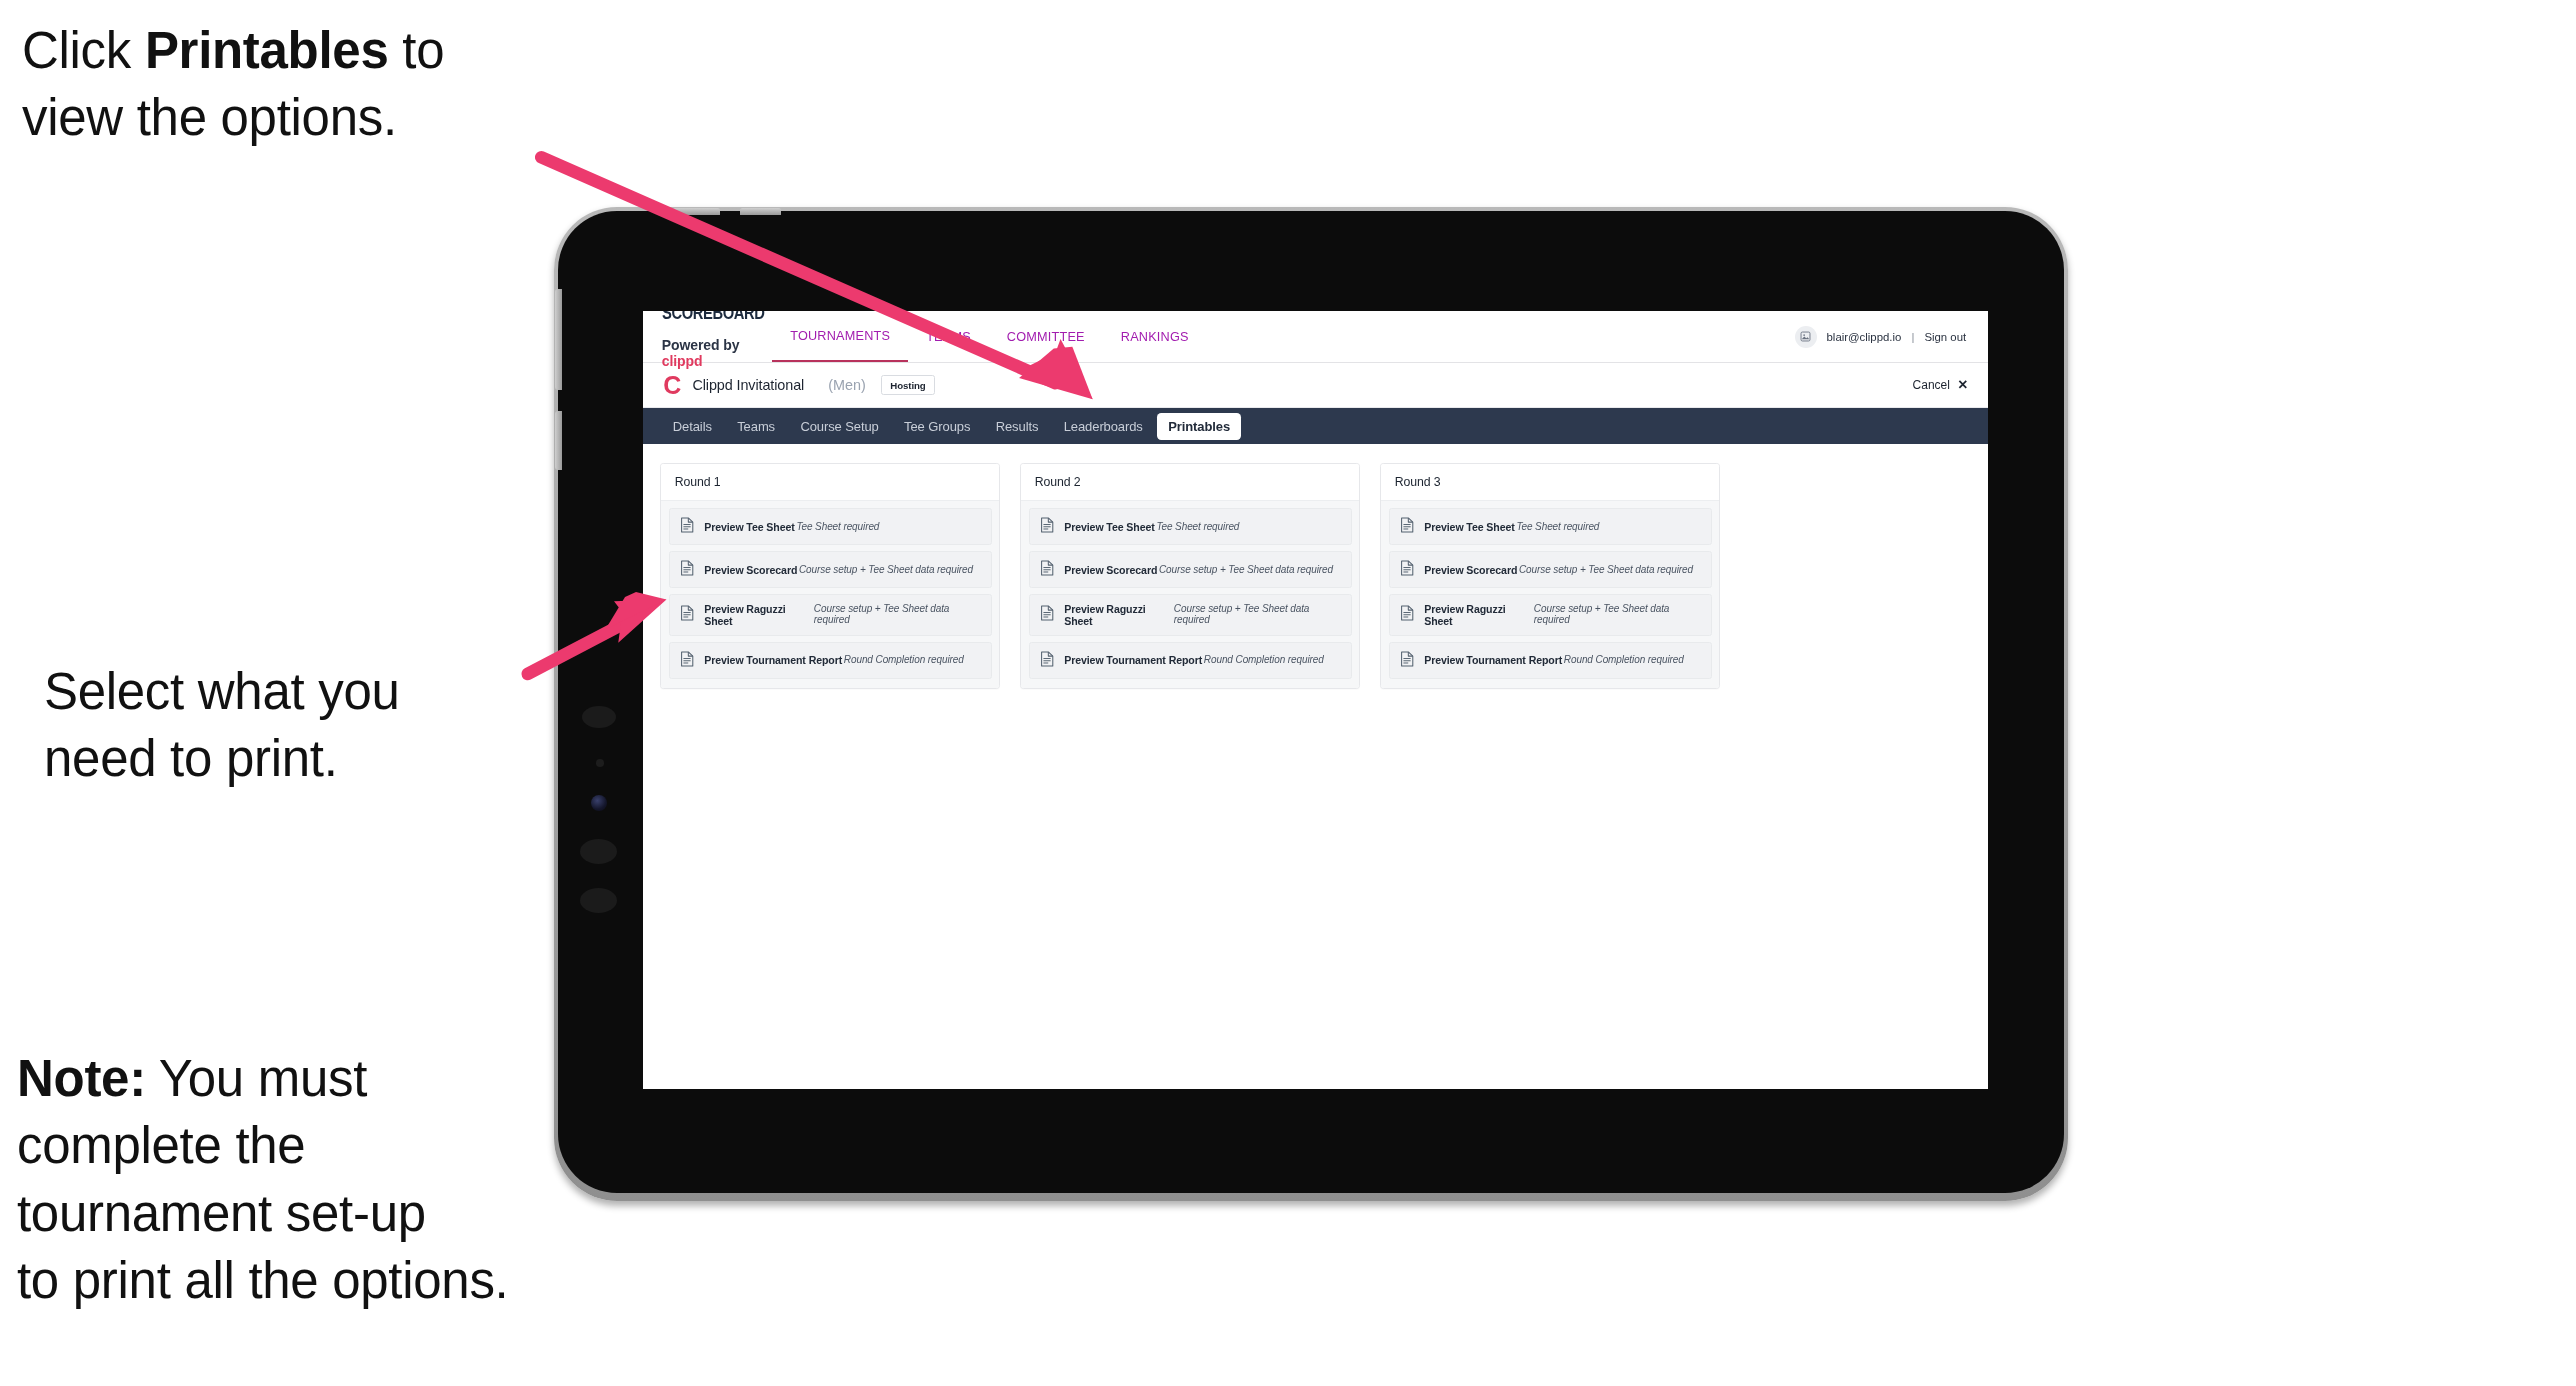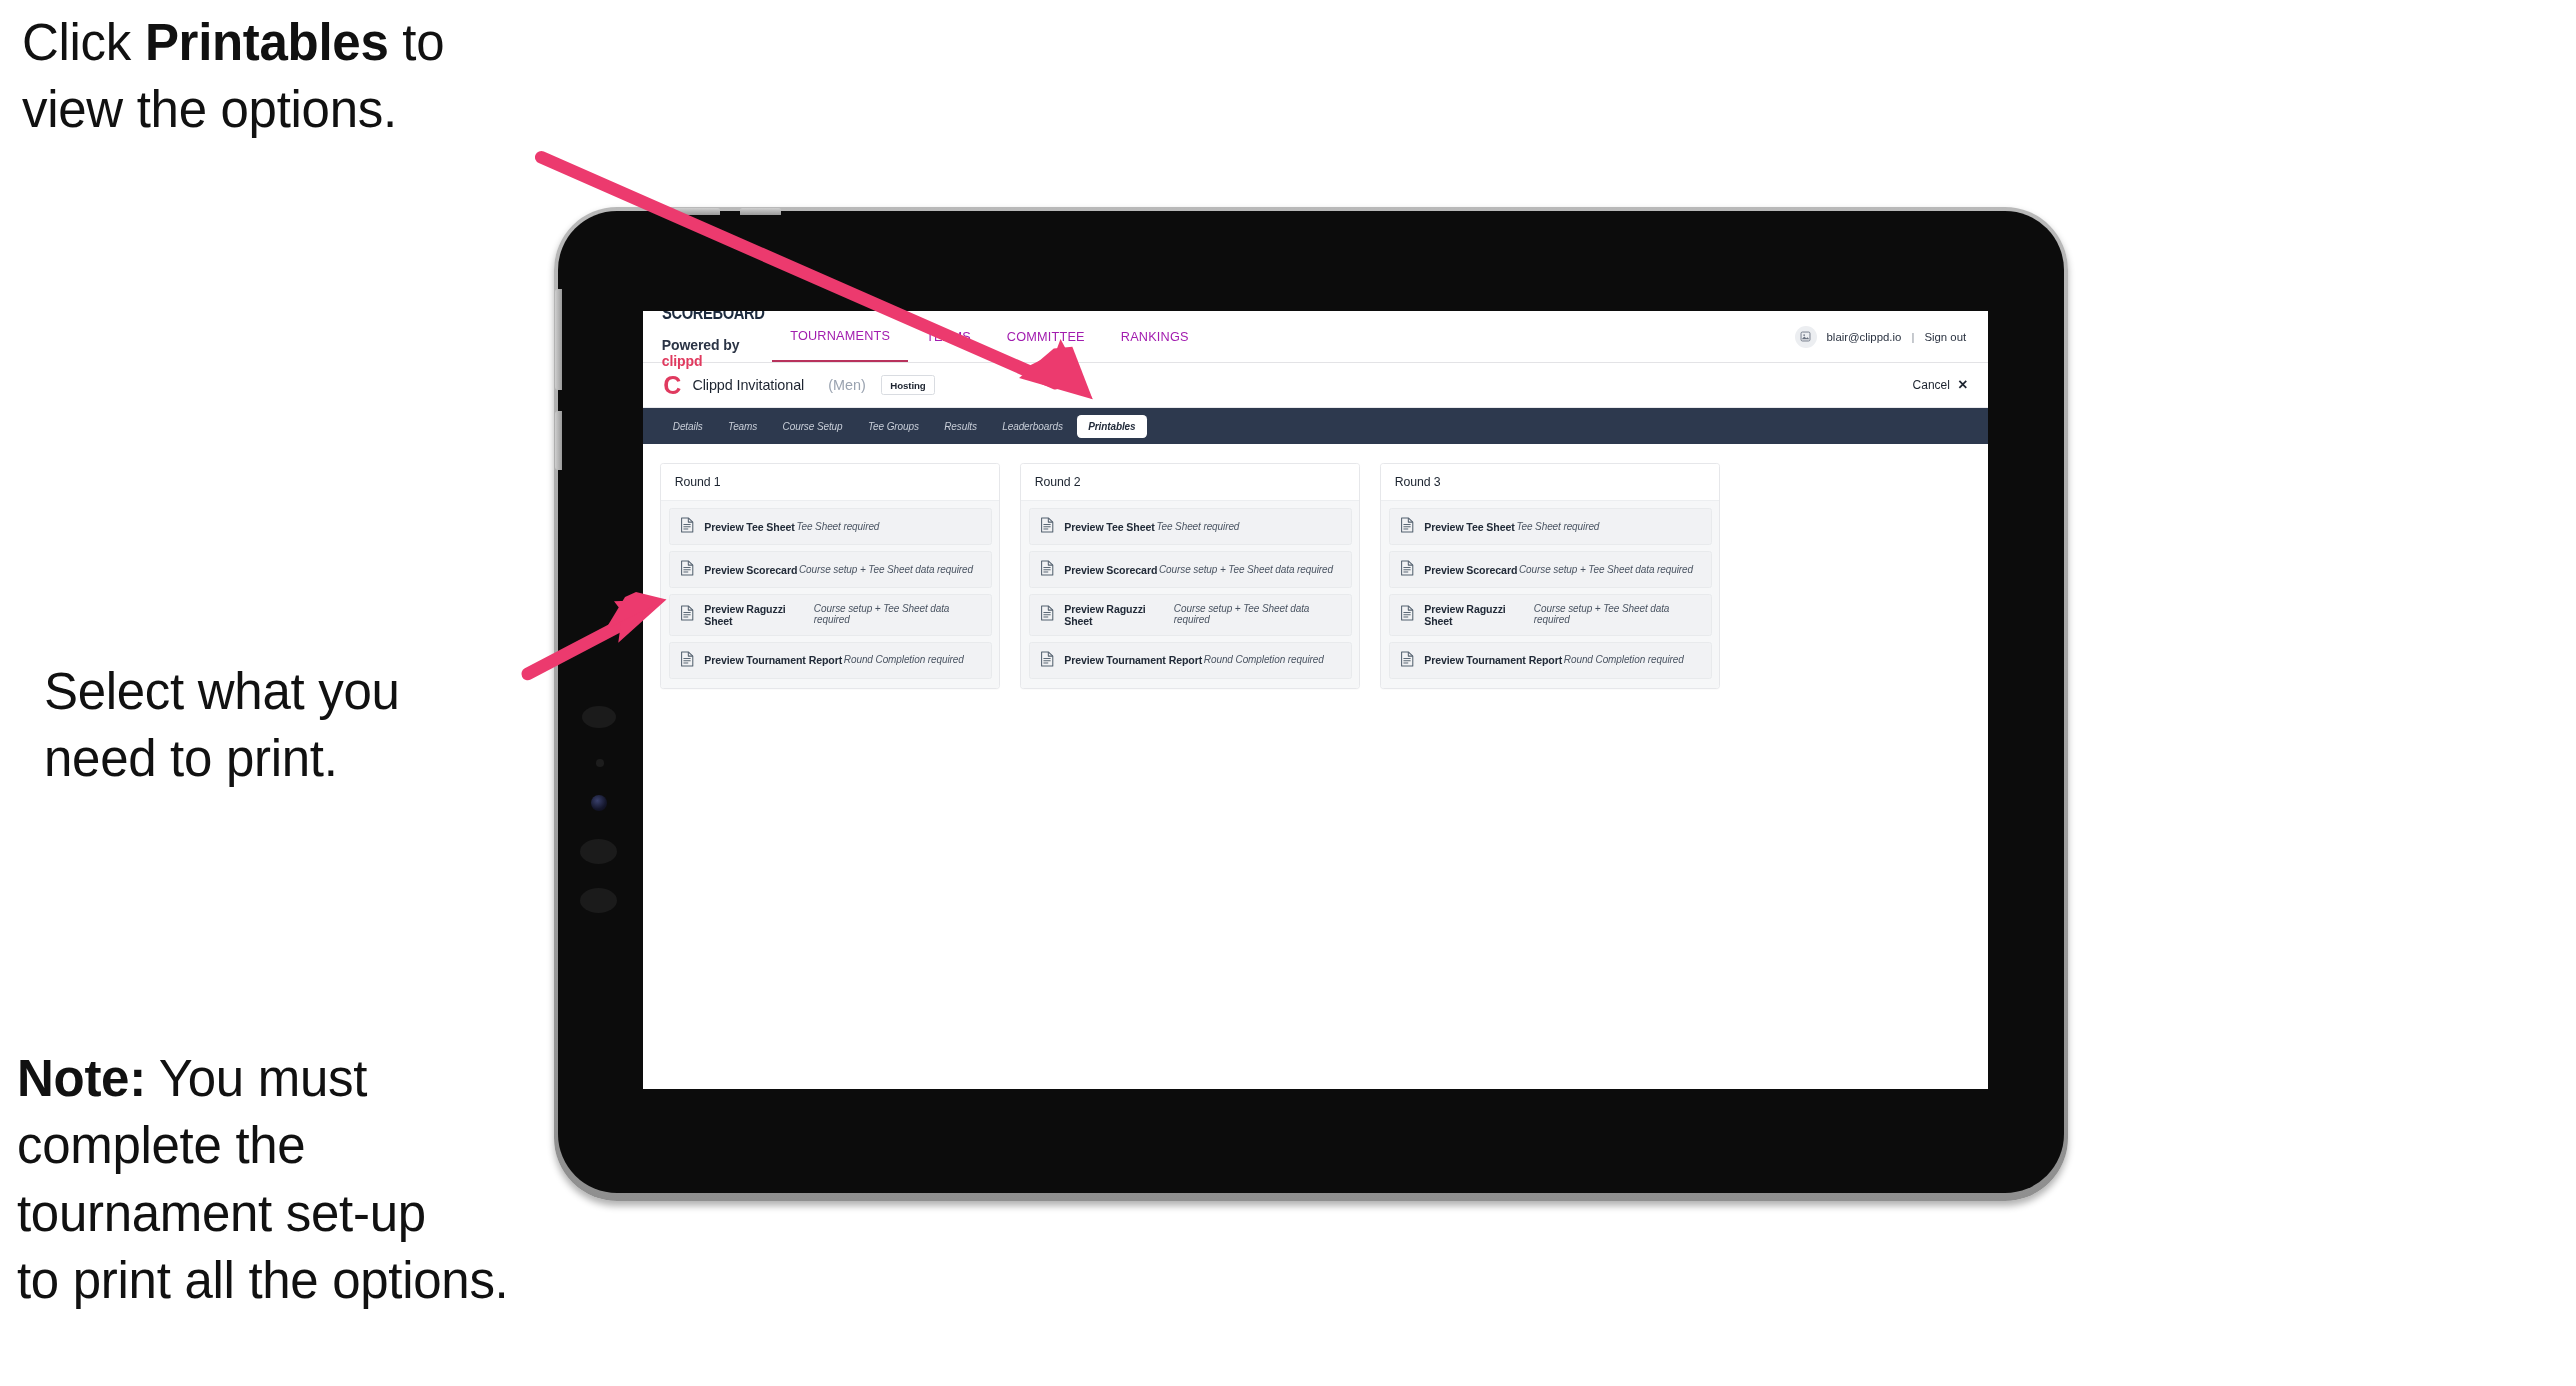--- a/index.html
+++ b/index.html
@@ -22,21 +22,21 @@
     color: #111111;
     font-family: "Liberation Sans", sans-serif;
     font-size: 51px;
     line-height: 1.32;
     font-weight: 400;
     letter-spacing: -0.3px;
     white-space: pre-line;
   }
   .annotation b { font-weight: 700; }
 
-  #ann-click    { left: 22px;  top: 9px;   width: 592px; }
+  #ann-click    { left: 22px;  top: 17px;   width: 592px; }
   #ann-select   { left: 44px;  top: 658px;  width: 550px; }
   #ann-note     { left: 17px;  top: 1045px; width: 693px; }
 
   
   .tablet-outer {
     position: absolute;
     left: 554px;
     top: 207px;
     width: 1514px;
     height: 994px;
@@ -216,27 +216,26 @@
   
   .tabstrip {
     height: 36px;
     background: #2d394e;
     display: flex;
     align-items: center;
     padding-left: 18.6px;
     gap: 3.4px;
   }
   .tab {
-    font-size: 10px;
+    font-size: 13px;
     color: #c8ced8;
     padding: 6px 11px;
     border-radius: 4.2px;
     letter-spacing: -0.1px;
     white-space: nowrap;
-    font-style: italic;
   }
   .tab.active {
     background: #ffffff;
     color: #222b3a;
     font-weight: 600;
   }
 
   
   .content {
     padding: 18.6px 17px;

